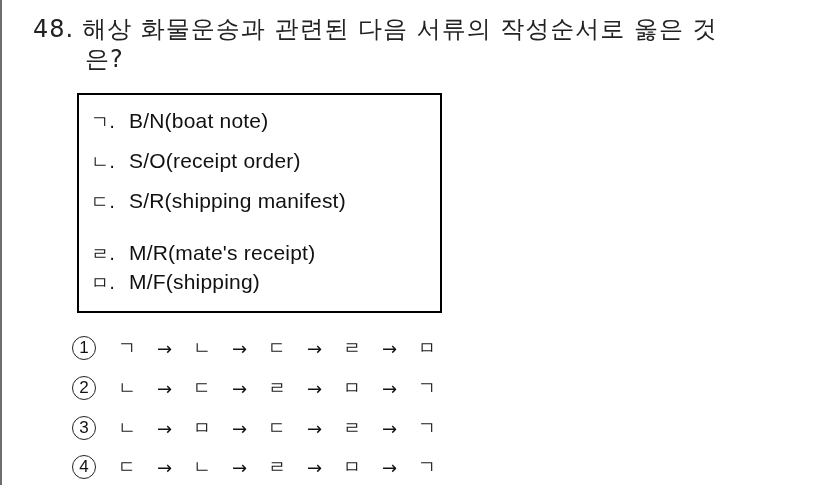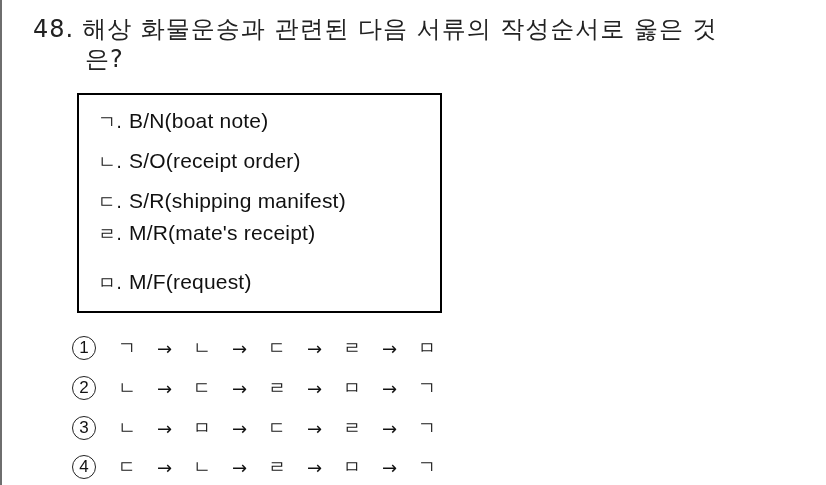--- a/index.html
+++ b/index.html
@@ -49,21 +49,20 @@
     }
     .box-item {
       position: absolute;
       left: 12px;
       font-family: "Liberation Sans", "DejaVu Sans", sans-serif;
       font-size: 21px;
       line-height: 28px;
       color: #111;
       white-space: nowrap;
       letter-spacing: 0.2px;
-      text-align: center;
     }
     .box-item .marker {
       display: inline-block;
       width: 38px;
       font-family: "DejaVu Sans", sans-serif;
       font-size: 18px;
     }
 
     .choice {
       position: absolute;
@@ -115,25 +114,25 @@
 <div class="box">
   <div class="box-item" style="top:12px">
     <span class="marker">ㄱ.</span><span>B/N(boat note)</span>
   </div>
   <div class="box-item" style="top:52px">
     <span class="marker">ㄴ.</span><span>S/O(receipt order)</span>
   </div>
   <div class="box-item" style="top:92px">
     <span class="marker">ㄷ.</span><span>S/R(shipping manifest)</span>
   </div>
-  <div class="box-item" style="top:124px">
+  <div class="box-item" style="top:144px">
     <span class="marker">ㄹ.</span><span>M/R(mate's receipt)</span>
   </div>
   <div class="box-item" style="top:173px">
-    <span class="marker">ㅁ.</span><span>M/F(request)</span>
+    <span class="marker">ㅁ.</span><span>M/F(shipping)</span>
   </div>
 </div>
 
 <div class="choice" style="top:333px">
   <span class="choice-num">1</span>
   <span class="seq-item">ㄱ</span>
   <span class="arrow">→</span>
   <span class="seq-item">ㄴ</span>
   <span class="arrow">→</span>
   <span class="seq-item">ㄷ</span>

